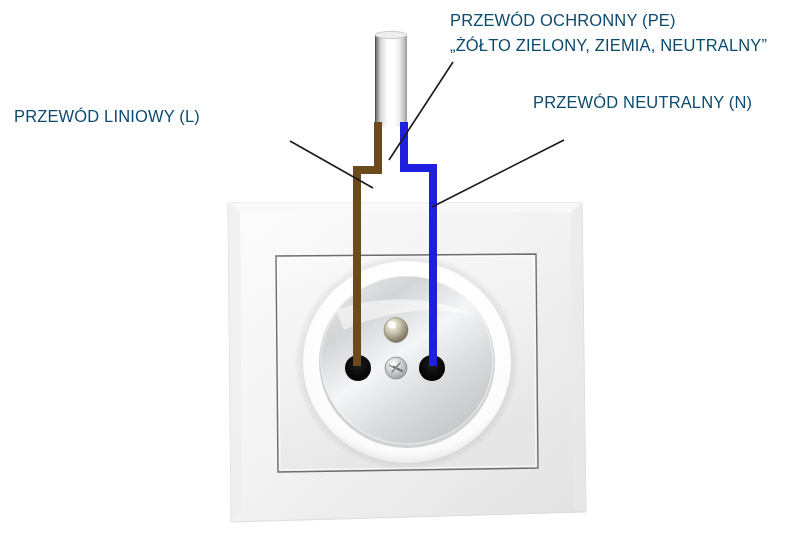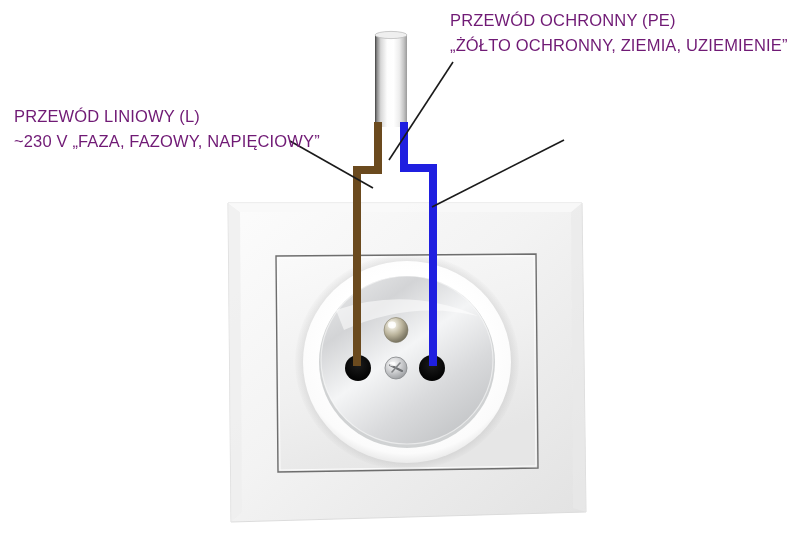--- a/index.html
+++ b/index.html
@@ -12,21 +12,21 @@
     width: 800px;
     height: 550px;
     background: #ffffff;
     overflow: hidden;
     font-family: "Liberation Sans", sans-serif;
   }
 
   
   .label {
     position: absolute;
-    color: #701a75;
+    color: #0c4a6e;
     font-size: 16.5px;
     line-height: 25px;
     letter-spacing: 0.15px;
     white-space: nowrap;
   }
   .label .l1, .label .l2 { display: block; }
 
   #label-l  { left: 14px;  top: 104px; }
   #label-pe { left: 450px; top: 8px;  }
   #label-n  { left: 533px; top: 90px; }
@@ -186,24 +186,24 @@
 
     <g stroke="#1A1A1A" stroke-width="1.6" fill="none">
       <line x1="290" y1="141" x2="373" y2="188"></line>
       <line x1="453" y1="62" x2="389" y2="160"></line>
       <line x1="564" y1="140" x2="432" y2="207"></line>
     </g>
   </svg>
 
   <div class="label" id="label-l">
     <span class="l1">PRZEWÓD LINIOWY (L)</span>
-    <span class="l2">~230 V „FAZA, FAZOWY, NAPIĘCIOWY”</span>
   </div>
 
   <div class="label" id="label-pe">
     <span class="l1">PRZEWÓD OCHRONNY (PE)</span>
-    <span class="l2">„ŻÓŁTO OCHRONNY, ZIEMIA, UZIEMIENIE”</span>
+    <span class="l2">„ŻÓŁTO ZIELONY, ZIEMIA, NEUTRALNY”</span>
   </div>
 
   <div class="label" id="label-n">
+    <span class="l1">PRZEWÓD NEUTRALNY (N)</span>
   </div>
 
 </div>
 
 </body></html>

